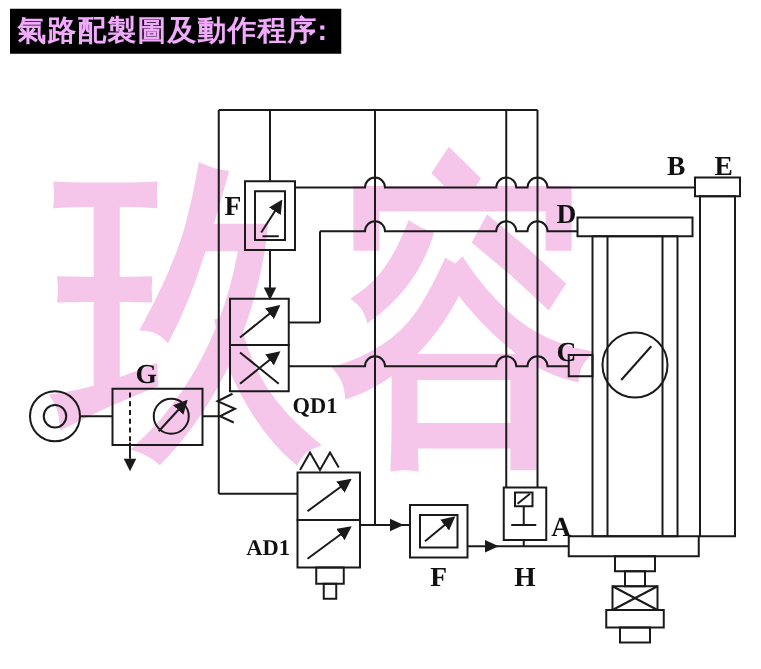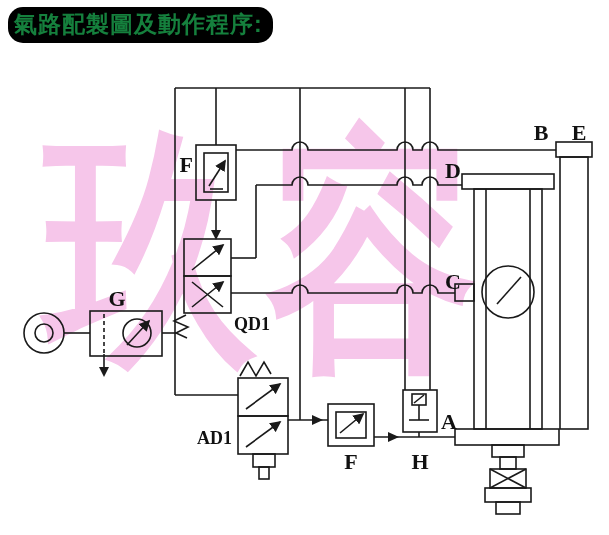--- a/index.html
+++ b/index.html
@@ -5,28 +5,27 @@
   html,body{margin:0;padding:0;background:#fff;}
   .stage{
     position:relative;
     width:609px;height:535px;
     background:#ffffff;
     overflow:hidden;
     font-family:"Liberation Sans",sans-serif;
   }
   .title-bar{
     position:absolute;left:8px;top:7px;
-    background:#000;color:#15803d;
+    background:#000;color:#f0abfc;
     font-size:23px;font-weight:bold;
     letter-spacing:1px;
     padding:2px 10px 3px 6px;
     z-index:3;
     font-family:"Liberation Sans",sans-serif;
     white-space:nowrap;
-    border-radius:15px;
   }
   .watermark{
     position:absolute;left:45px;top:112px;
     font-size:258px;line-height:1.1;
     letter-spacing:12px;
     color:#f6c6ea;
     transform:scaleX(0.82);
     transform-origin:left top;
     z-index:1;
     font-weight:bold;

